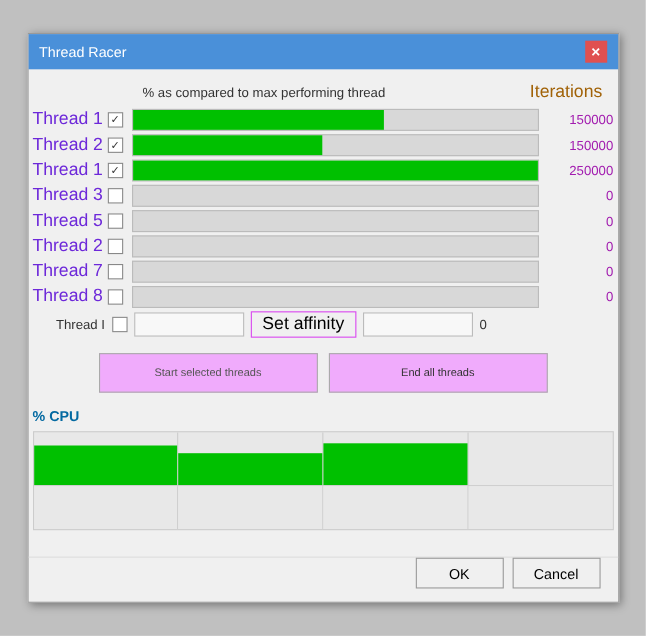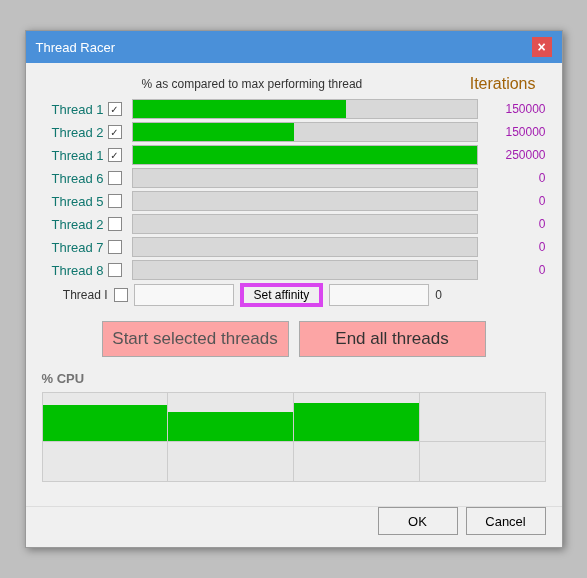--- a/index.html
+++ b/index.html
@@ -35,21 +35,21 @@
       border: none;
       color: white;
       cursor: pointer;
       font-size: 14px;
       display: flex;
       align-items: center;
       justify-content: center;
       font-weight: bold;
     }
     .content {
-      padding: 12px 16px;
+      padding: 12px 4px;
     }
     .header-row {
       display: flex;
       justify-content: space-between;
       align-items: center;
       margin-bottom: 6px;
       padding-left: 100px;
       padding-right: 10px;
     }
     .header-label {
@@ -62,26 +62,25 @@
       min-width: 70px;
       text-align: right;
     }
     .thread-row {
       display: flex;
       align-items: center;
       margin-bottom: 3px;
     }
     .thread-label {
       width: 90px;
-      font-size: 13px;
-      color: #0f766e;
+      font-size: 16px;
+      color: #6d28d9;
       display: flex;
       align-items: center;
       gap: 4px;
-      justify-content: center;
     }
     .thread-checkbox {
       width: 14px;
       height: 14px;
       border: 1px solid #888;
       background: white;
       display: inline-flex;
       align-items: center;
       justify-content: center;
       font-size: 10px;
@@ -134,22 +133,22 @@
       height: 22px;
       border: 1px solid #bbb;
       background: #f8f8f8;
       font-size: 12px;
       padding: 0 4px;
     }
     .affinity-btn {
       height: 24px;
       padding: 0 10px;
       background: #f0f0f0;
-      border: 4px solid #d946ef;
-      font-size: 12px;
+      border: 1px solid #d946ef;
+      font-size: 16px;
       cursor: pointer;
     }
     .affinity-result {
       width: 100px;
       height: 22px;
       border: 1px solid #bbb;
       background: #f8f8f8;
       font-size: 12px;
       padding: 0 4px;
     }
@@ -159,33 +158,33 @@
     }
     .button-row {
       display: flex;
       gap: 10px;
       margin-bottom: 14px;
       padding: 0 60px;
     }
     .action-btn {
       flex: 1;
       height: 36px;
-      background: #fca5a5;
+      background: #f0abfc;
       border: 1px solid #aaa;
-      font-size: 17px;
+      font-size: 10px;
       cursor: pointer;
       color: #555;
     }
     .action-btn.active {
       color: #333;
     }
     .cpu-label {
       font-size: 13px;
       font-weight: bold;
-      color: #737373;
+      color: #0369a1;
       margin-bottom: 6px;
     }
     .cpu-chart {
       width: 100%;
       height: 90px;
       border: 1px solid #ccc;
       background: #e8e8e8;
       display: flex;
       flex-direction: column;
       margin-bottom: 12px;
@@ -281,21 +280,21 @@
             <span>Thread 1</span>
             <div class="thread-checkbox checked"></div>
           </span>
           <div class="progress-container">
             <div class="progress-bar" style="width: 100%;"></div>
           </div>
           <span class="iteration-count">250000</span>
         </div>
         <div class="thread-row">
           <span class="thread-label">
-            <span>Thread 6</span>
+            <span>Thread 3</span>
             <div class="thread-checkbox"></div>
           </span>
           <div class="progress-container">
             <div class="progress-bar" style="width: 0%;"></div>
           </div>
           <span class="iteration-count">0</span>
         </div>
         <div class="thread-row">
           <span class="thread-label">
             <span>Thread 5</span>

